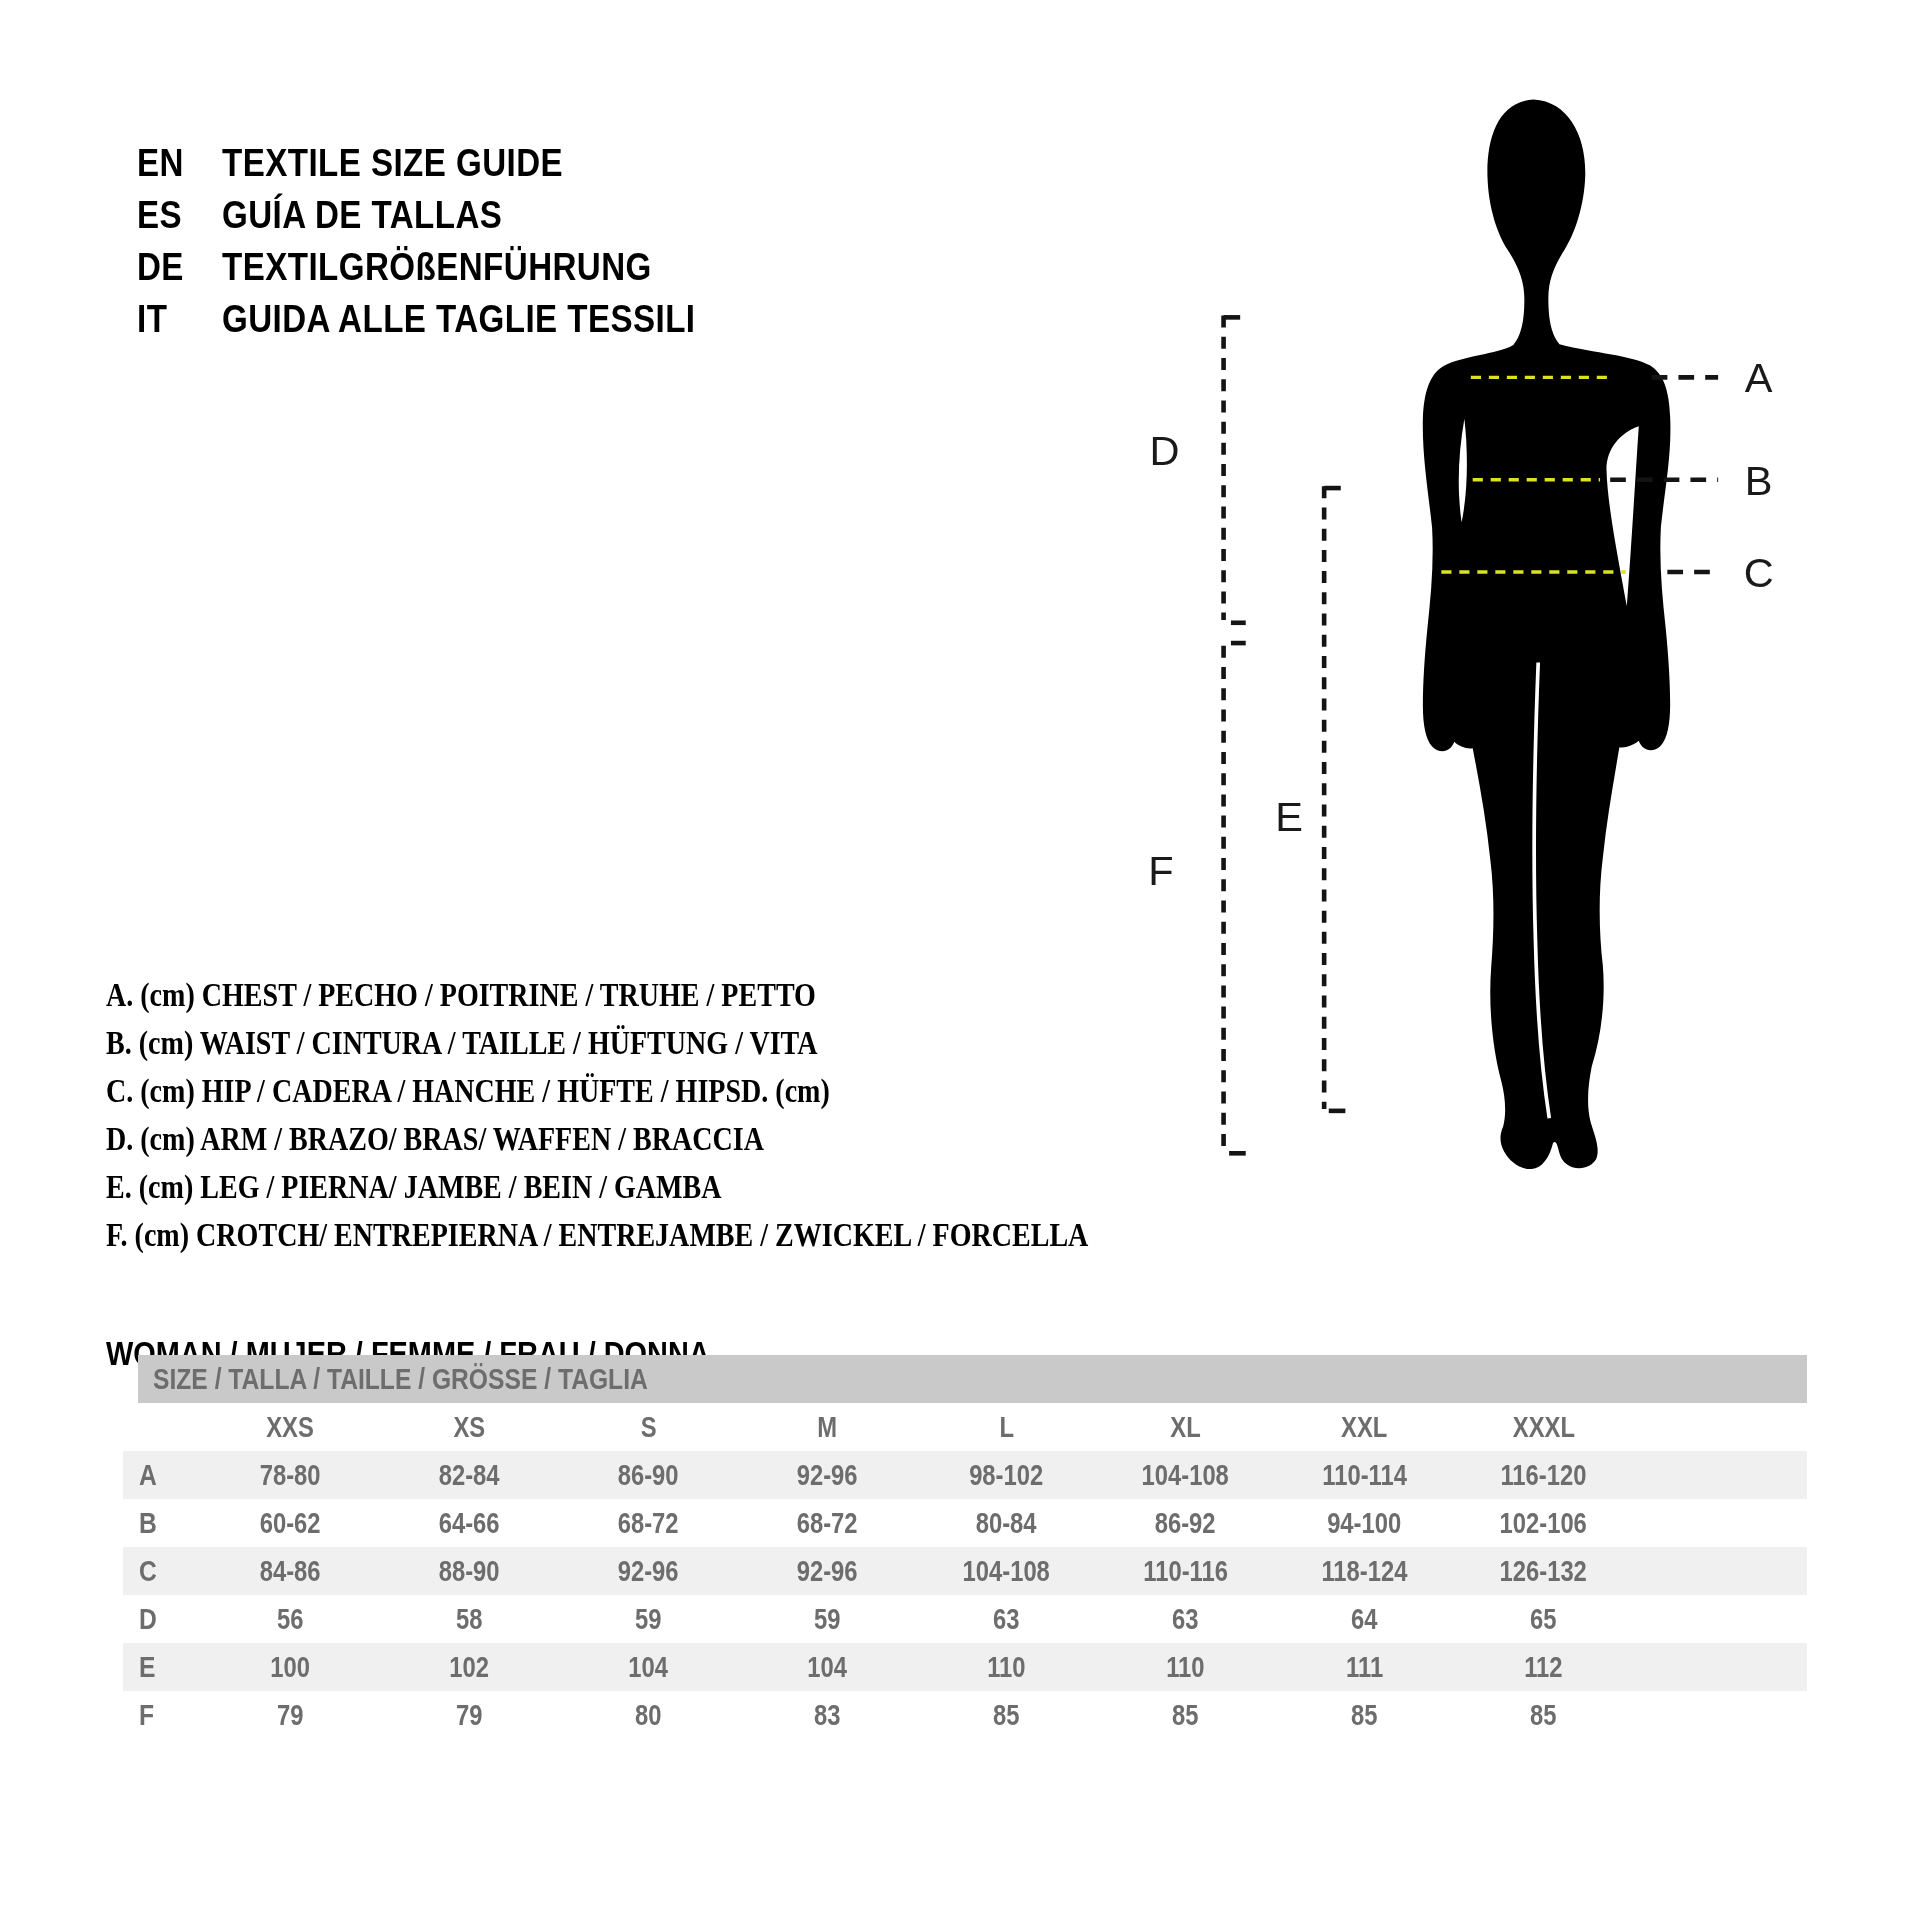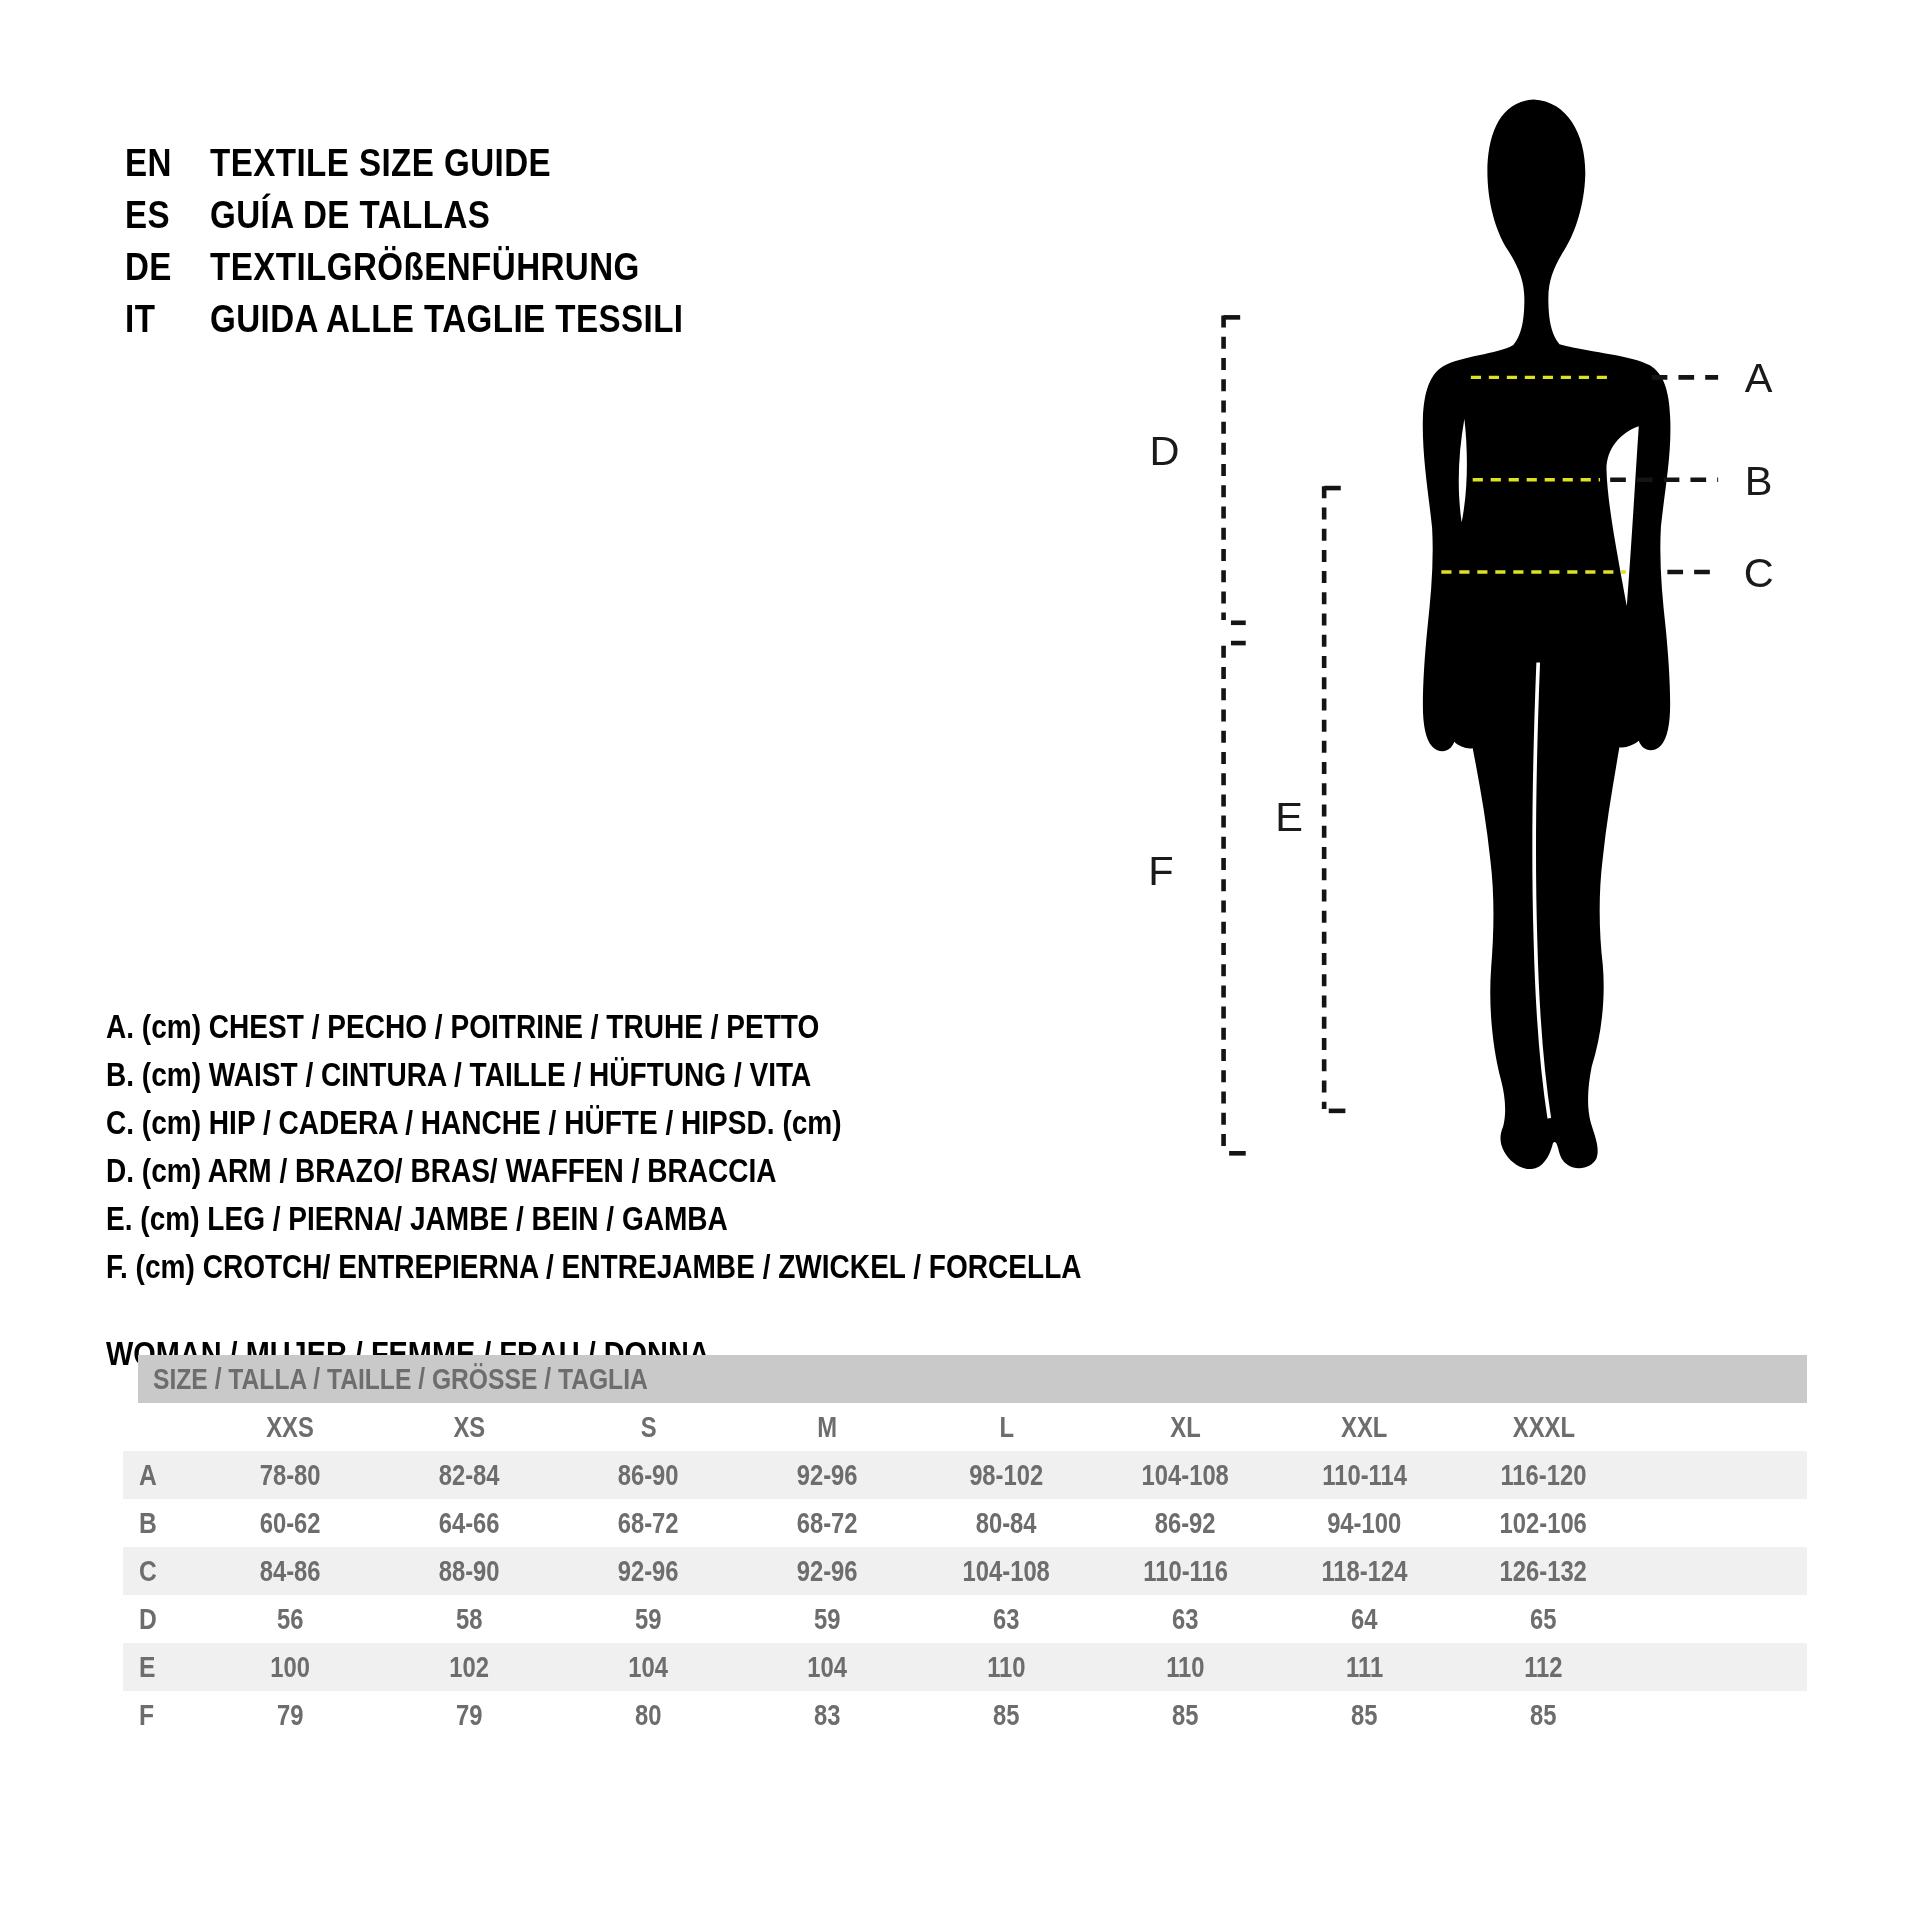--- a/index.html
+++ b/index.html
@@ -7,23 +7,23 @@
     width:1924px; height:1923px; position:relative; overflow:hidden;
     background:#ffffff; font-family:"Liberation Sans", sans-serif; color:#000;
   }
   .abs { position:absolute; }
   
   .cnd  { display:inline-block; transform:scaleX(.85); transform-origin:0 50%; white-space:nowrap; }
   .cndc { display:inline-block; transform:scaleX(.82); transform-origin:50% 50%; white-space:nowrap; }
 
   #lang-block { left:125px; top:137px; }
   .lang-row { display:grid; grid-template-columns:85px auto; height:52px; align-items:center;
-              font-weight:bold; font-size:39px; letter-spacing:0.5px; }
-
-  #legend-block { left:106px; top:1003px; }
+              font-weight:bold; font-size:39px; letter-spacing:0.5px;margin-left:12px; }
+
+  #legend-block { left:106px; top:971px;font-family:Liberation Serif, serif; }
   .legend-line { height:48px; display:flex; align-items:center; font-weight:bold; font-size:33px; }
 
   #woman-line { left:106px; top:1285px; height:48px; display:flex; align-items:center;
                 font-weight:bold; font-size:34px;margin-top:44px; }
 
   #size-table { left:123px; top:1355px; width:1684px; color:#6d6d6d; }
   .tbar { height:48px; background:#c9c9c9; display:flex; align-items:center;
           padding-left:14.8px; box-sizing:border-box; font-size:29px; font-weight:bold;margin-left:15px; }
   .trow { display:grid; grid-template-columns:78px repeat(8,179px) 1fr; height:48px;
           align-items:center; font-size:29px; font-weight:bold; }

